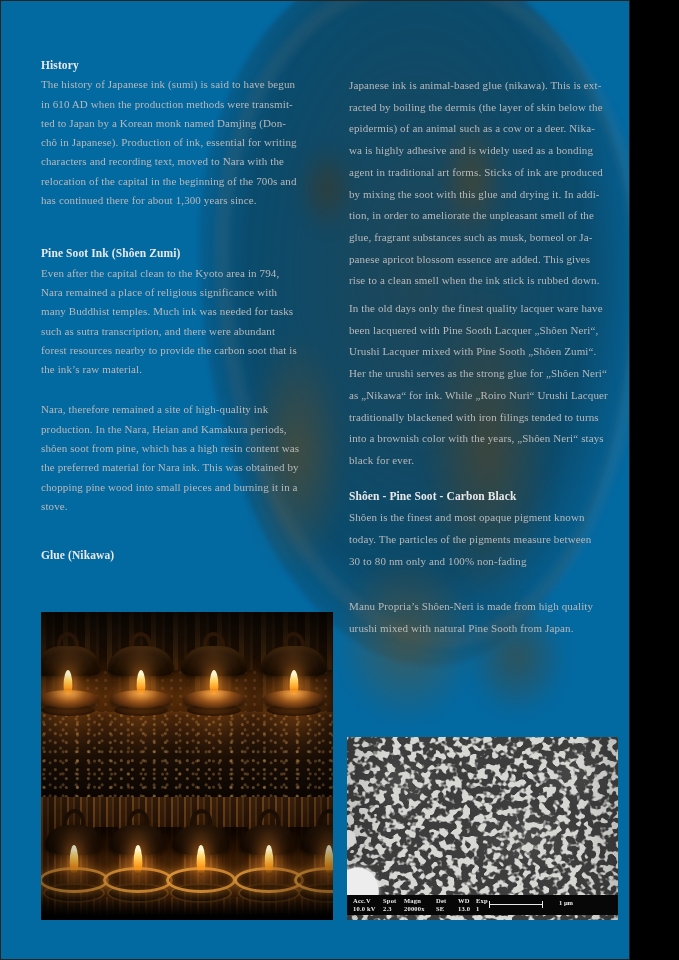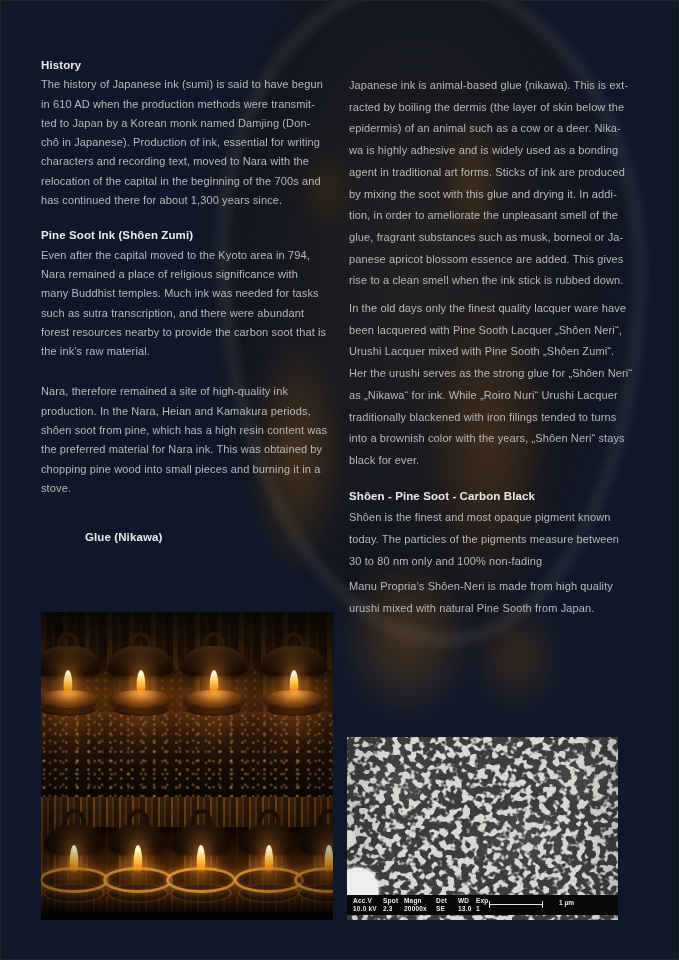--- a/index.html
+++ b/index.html
@@ -1,18 +1,18 @@
 <!DOCTYPE html>
 <html><head>
 <meta charset="utf-8">
 <style>
   html,body{margin:0;padding:0;background:#000;}
-  .page{position:relative;width:679px;height:960px;background:#0f172a;overflow:hidden;
+  .page{position:relative;width:630px;height:960px;background:#0369a1;overflow:hidden;
         border:1px solid #242424;box-sizing:border-box;
-        font-family:Liberation Sans, sans-serif;}
+        font-family:Liberation Serif, serif;}
   
   .backdrop{position:absolute;inset:0;z-index:0;}
   .plaque{position:absolute;left:198px;top:-45px;width:435px;height:710px;
           border-radius:48% 52% 46% 54% / 40% 44% 56% 60%;
           background:radial-gradient(ellipse at 50% 45%,rgba(54,42,28,.55),rgba(26,20,12,.35) 55%,rgba(8,6,4,0) 78%);
           filter:blur(2px);}
   .plaque-ring{position:absolute;left:214px;top:-28px;width:402px;height:644px;
           border-radius:48% 52% 46% 54% / 40% 44% 56% 60%;
           border:15px solid rgba(108,112,115,.16);filter:blur(3px);}
   .gblob{position:absolute;filter:blur(8px);opacity:.5;border-radius:45% 55% 50% 50%;}
@@ -21,22 +21,22 @@
   .g3{left:425px;top:295px;width:125px;height:305px;background:radial-gradient(#6b4212,rgba(40,24,8,0) 75%);}
   .g4{left:338px;top:555px;width:135px;height:165px;background:radial-gradient(#7d5018,rgba(40,24,8,0) 75%);}
   .g5{left:468px;top:598px;width:95px;height:115px;background:radial-gradient(#5e3a10,rgba(40,24,8,0) 75%);}
   .g6{left:298px;top:145px;width:55px;height:85px;background:radial-gradient(#4e3210,rgba(40,24,8,0) 75%);}
   
   .col{position:absolute;z-index:3;color:#b9b9b9;letter-spacing:.12px;}
   .col-left{left:40px;top:55px;width:299px;font-size:11px;line-height:19.3px;}
   .col-right{left:348px;top:74px;width:303px;font-size:11px;line-height:21.7px;}
   .col h3{margin:0;font-size:11.5px;font-weight:700;color:#e9e9e9;line-height:inherit;letter-spacing:.1px;}
   .col p{margin:0;white-space:pre-line;}
-  .ml1{margin-top:16px;} .ml2{margin-top:21px;} .ml3{margin-top:30px;margin-left:44px;}
-  .mr1{margin-top:6px;} .mr2{margin-top:14px;} .mr3{margin-top:4px;}
+  .ml1{margin-top:34px;} .ml2{margin-top:21px;} .ml3{margin-top:30px;}
+  .mr1{margin-top:6px;} .mr2{margin-top:14px;} .mr3{margin-top:24px;}
   
   .candle-photo{position:absolute;left:40px;top:611px;width:292px;height:308px;z-index:2;
                 margin:0;overflow:hidden;background:#0a0501;}
   .cp-top{position:absolute;left:0;top:0;width:292px;height:150px;
      background:
        repeating-linear-gradient(90deg,rgba(120,80,35,.28) 0 5px,rgba(40,22,8,.38) 5px 11px,rgba(90,60,25,.22) 11px 14px,rgba(25,12,4,.42) 14px 22px),
        linear-gradient(#1f1206,#150c04);}
   .cp-top::after{content:"";position:absolute;inset:0;
      background:linear-gradient(to bottom,rgba(0,0,0,.72),rgba(0,0,0,0) 34%);}
   .cp-band{position:absolute;left:0;top:100px;width:292px;height:85px;z-index:4;
@@ -149,21 +149,21 @@
       <p>The history of Japanese ink (sumi) is said to have begun
 in 610 AD when the production methods were transmit-
 ted to Japan by a Korean monk named Damjing (Don-
 chô in Japanese). Production of ink, essential for writing
 characters and recording text, moved to Nara with the
 relocation of the capital in the beginning of the 700s and
 has continued there for about 1,300 years since.</p>
     </section>
     <section class="ml1">
       <h3>Pine Soot Ink (Shôen Zumi)</h3>
-      <p>Even after the capital moved to the Kyoto area in 794,
+      <p>Even after the capital clean to the Kyoto area in 794,
 Nara remained a place of religious significance with
 many Buddhist temples. Much ink was needed for tasks
 such as sutra transcription, and there were abundant
 forest resources nearby to provide the carbon soot that is
 the ink’s raw material.</p>
     </section>
     <section class="ml2">
       <p>Nara, therefore remained a site of high-quality ink
 production. In the Nara, Heian and Kamakura periods,
 shôen soot from pine, which has a high resin content was

